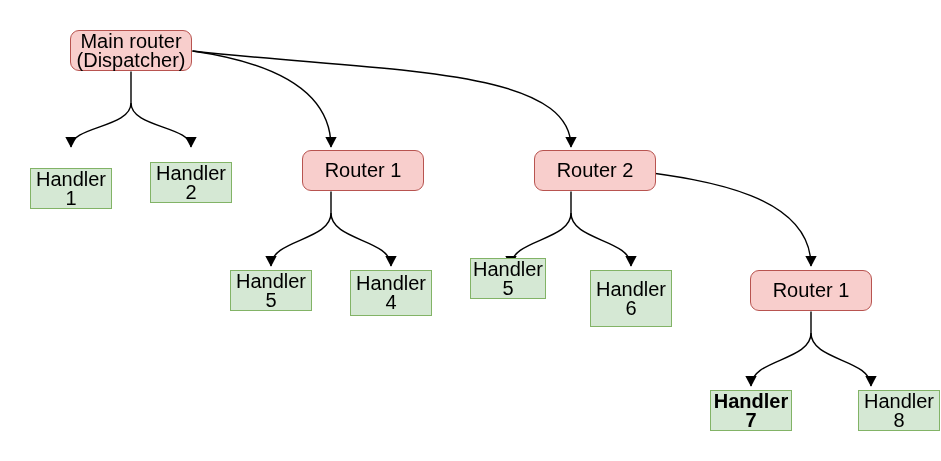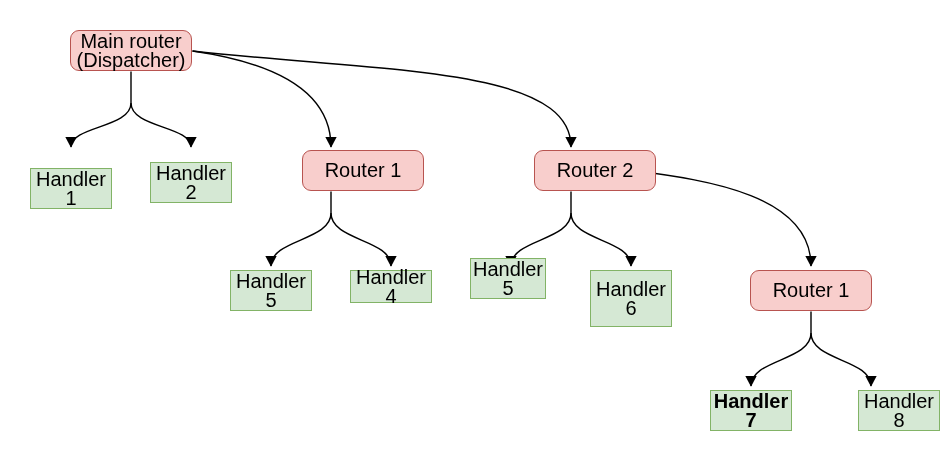--- a/index.html
+++ b/index.html
@@ -98,21 +98,21 @@
   </div>
 
   <div class="node router" style="left:510px; top:150px; width:122px; height:41px;margin-left:24px;">
     <span>Router 2</span>
   </div>
 
   <div class="node handler" style="left:230px; top:270px; width:82px; height:41px;">
     <span>Handler 5</span>
   </div>
 
-  <div class="node handler" style="left:350px; top:270px; width:82px; height:33px;">
+  <div class="node handler" style="left:350px; top:270px; width:82px; height:46px;">
     <span>Handler 4</span>
   </div>
 
   <div class="node handler" style="left:470px; top:258px; width:76px; height:41px;">
     <span>Handler 5</span>
   </div>
 
   <div class="node handler" style="left:590px; top:270px; width:82px; height:57px;">
     <span>Handler 6</span>
   </div>

